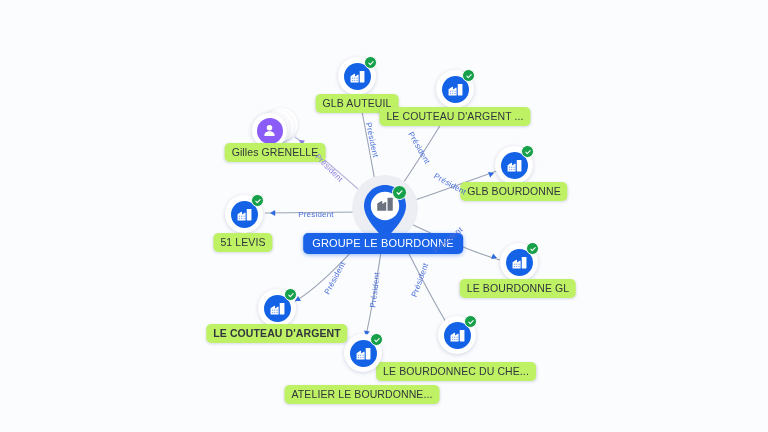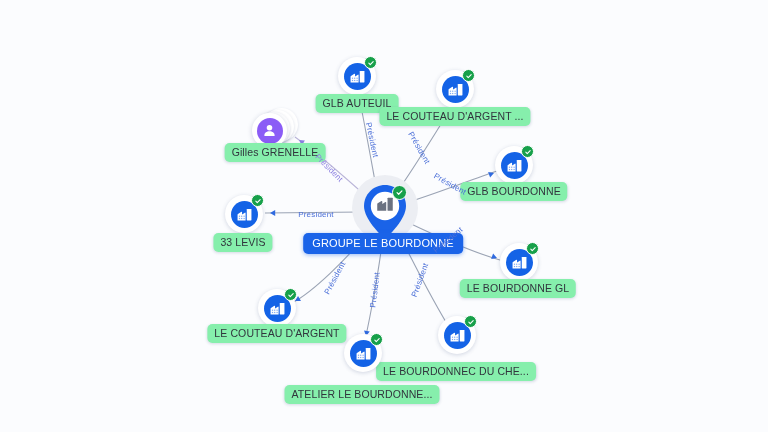--- a/index.html
+++ b/index.html
@@ -122,21 +122,21 @@
   .pin-inner-icon {
     position: absolute;
     left: 50%; top: 24px;
     transform: translate(-50%, -50%);
   }
 
   
   .node-label {
     position: absolute;
     white-space: nowrap;
-    background: #86efac;
+    background: #bef264;
     color: #31353d;
     font-size: 10.5px;
     letter-spacing: 0.1px;
     padding: 3px 7px 4px 7px;
     border-radius: 5px;
     box-shadow: 0 1px 3px rgba(40,60,110,0.18);
     transform: translate(-50%, 0);
     line-height: 12px;
   }
   .node-label.selected {
@@ -368,21 +368,21 @@
               </svg>
             </div>
             <div class="badge">
               <svg width="8" height="8" viewBox="0 0 24 24">
                 <path d="M5.5 12.5l4.2 4.2 8.8-9" stroke="#ffffff" stroke-width="3.2" fill="none" stroke-linecap="round" stroke-linejoin="round"></path>
               </svg>
             </div>
           </div>
         </div>
       </div>
-      <div class="node-label" style="left: 277px; top: 324px;">LE COUTEAU D'ARGENT</div>
+      <div class="node-label" style="left: 277px; top: 324px; font-weight: bold;">LE COUTEAU D'ARGENT</div>
       <div class="node" style="left: 244px; top: 214px;">
         <div class="node-icon">
           <div class="chip">
             <div class="disc">
               <svg width="17" height="17" viewBox="0 0 24 24">
                 <path fill="#ffffff" d="M2.2 20.6V12.2c0-.45.23-.85.6-1.07l4.7-2.9c.47-.3 1.08.04 1.08.6v3.02l3.9-2.4c.47-.29 1.07.05 1.07.6V20.6H2.2z"></path>
                 <rect x="15.2" y="4.1" width="6.6" height="16.5" rx="0.7" fill="#ffffff"></rect>
                 <rect x="4.1" y="13.6" width="1.7" height="1.7" fill="#1463e6" opacity="0.55"></rect>
                 <rect x="7.2" y="13.6" width="1.7" height="1.7" fill="#1463e6" opacity="0.55"></rect>
                 <rect x="10.6" y="13.6" width="1.7" height="1.7" fill="#1463e6" opacity="0.55"></rect>
@@ -392,21 +392,21 @@
               </svg>
             </div>
             <div class="badge">
               <svg width="8" height="8" viewBox="0 0 24 24">
                 <path d="M5.5 12.5l4.2 4.2 8.8-9" stroke="#ffffff" stroke-width="3.2" fill="none" stroke-linecap="round" stroke-linejoin="round"></path>
               </svg>
             </div>
           </div>
         </div>
       </div>
-      <div class="node-label" style="left: 243px; top: 233px;">33 LEVIS</div>
+      <div class="node-label" style="left: 243px; top: 233px;">51 LEVIS</div>
       <div class="node" style="left: 275px; top: 128px;">
         <div class="node-icon">
           <div class="person-stack">
             <div class="card c1"></div>
             <div class="card c2"></div>
             <div class="card c3"></div>
             <div class="card front">
               <div class="disc">
                 <svg width="17" height="17" viewBox="0 0 24 24">
                   <circle cx="12" cy="8" r="3.9" fill="#ffffff"></circle>

